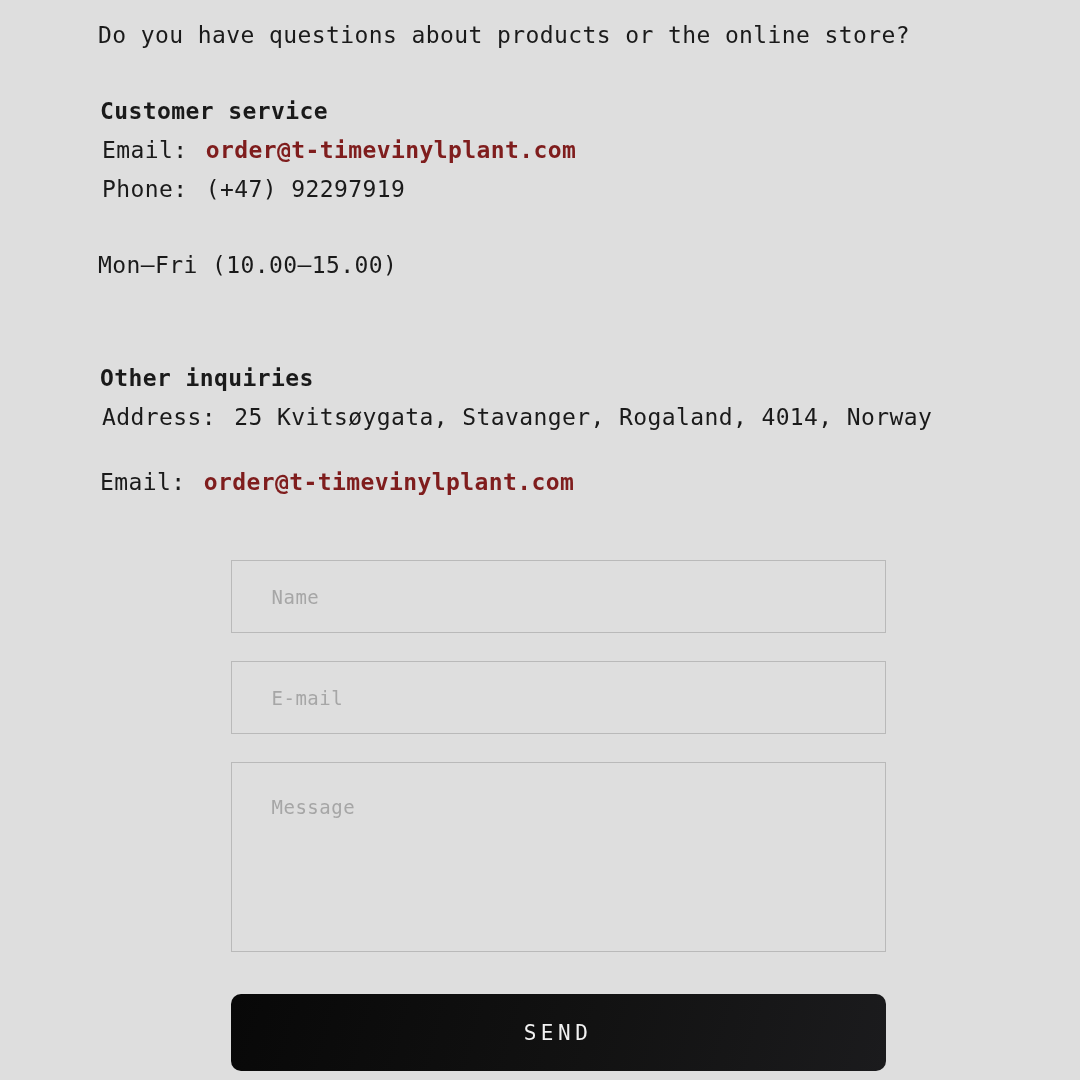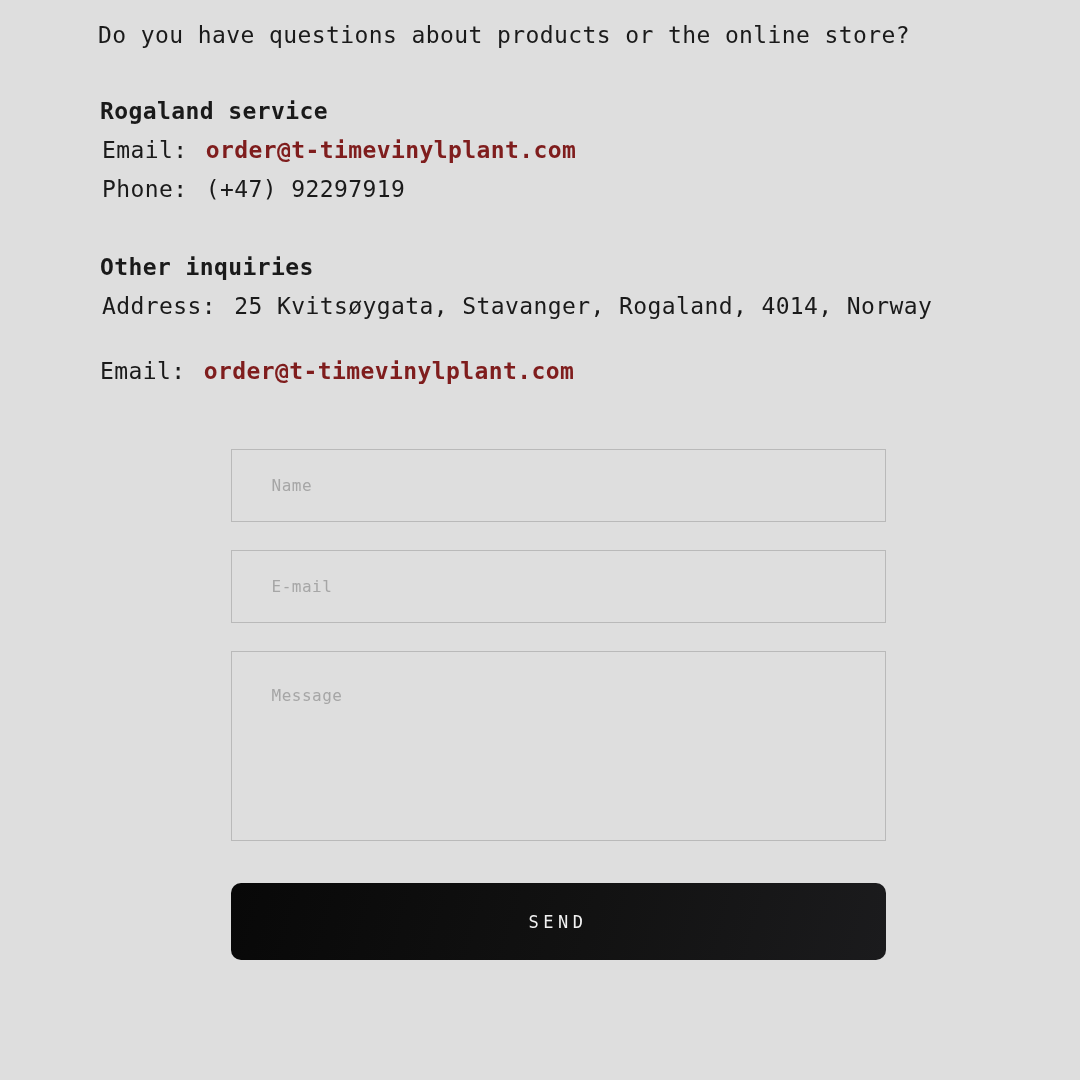--- a/index.html
+++ b/index.html
@@ -35,21 +35,21 @@
     width: 659px;
     margin: 56px auto 0 auto;
   }
   .field {
     display: block;
     width: 100%;
     background: transparent;
     border: 1px solid #b9b9b9;
     border-radius: 0;
     font-family: "DejaVu Sans Mono", monospace;
-    font-size: 16px;
+    font-size: 19px;
     letter-spacing: 0.5px;
     color: #1a1a1a;
     outline: none;
   }
   .field::placeholder { color: #a6a6a6; opacity: 1; }
   .field-input {
     height: 73px;
     padding: 0 40px;
     margin-bottom: 28px;
   }
@@ -62,42 +62,43 @@
   }
   .send-button {
     display: block;
     width: 100%;
     height: 77px;
     border: none;
     border-radius: 10px;
     background: linear-gradient(105deg, #080808 0%, #121212 55%, #1b1b1d 100%);
     color: #f2f2f2;
     font-family: "DejaVu Sans Mono", monospace;
-    font-size: 17px;
+    font-size: 21px;
     letter-spacing: 4.5px;
     cursor: pointer;
   }
 </style>
 </head>
 <body>
 
 <div class="content">
 
   <p class="question">Do you have questions about products or the online store?</p>
 
   <div class="cs-block">
-    <div class="bold">Rogaland service</div>
+    <div class="bold">Customer service</div>
     <div>
       <span>Email: </span><a href="#" class="email-link">order@t-timevinylplant.com</a>
     </div>
     <div>
       <span>Phone: </span><span>(+47) 92297919</span>
     </div>
   </div>
 
+  <div class="hours-line">Mon–Fri (10.00–15.00)</div>
 
   <div class="oi-block">
     <div class="bold">Other inquiries</div>
     <div>
       <span>Address: </span><span>25 Kvitsøygata, Stavanger, Rogaland, 4014, Norway</span>
     </div>
   </div>
 
   <div>
     <span>Email: </span><a href="#" class="email-link">order@t-timevinylplant.com</a>

